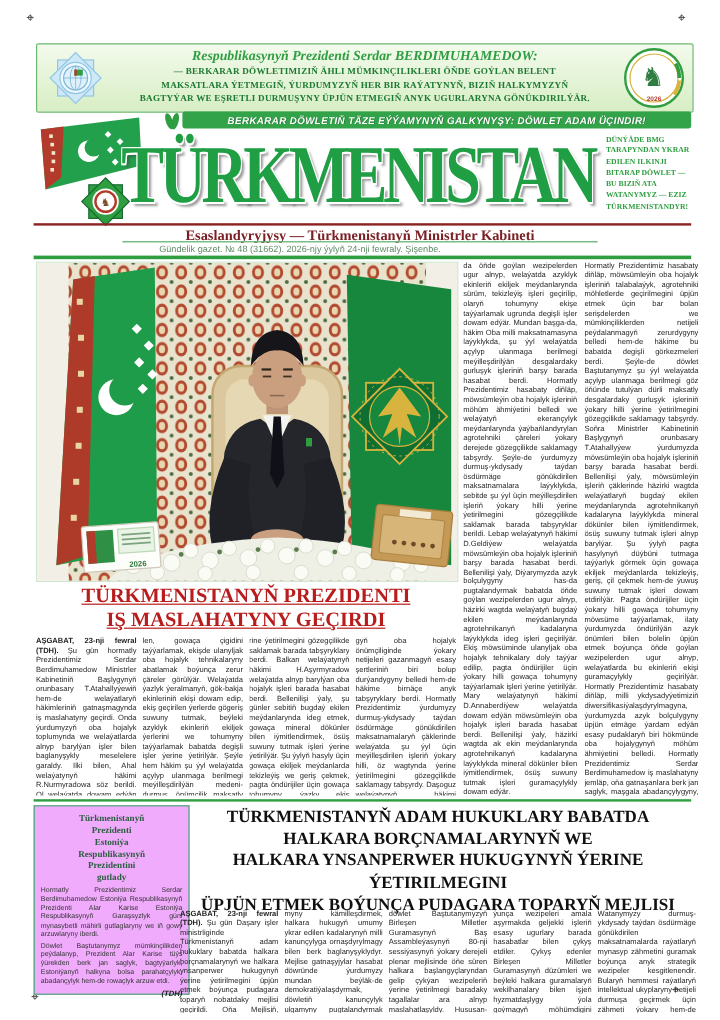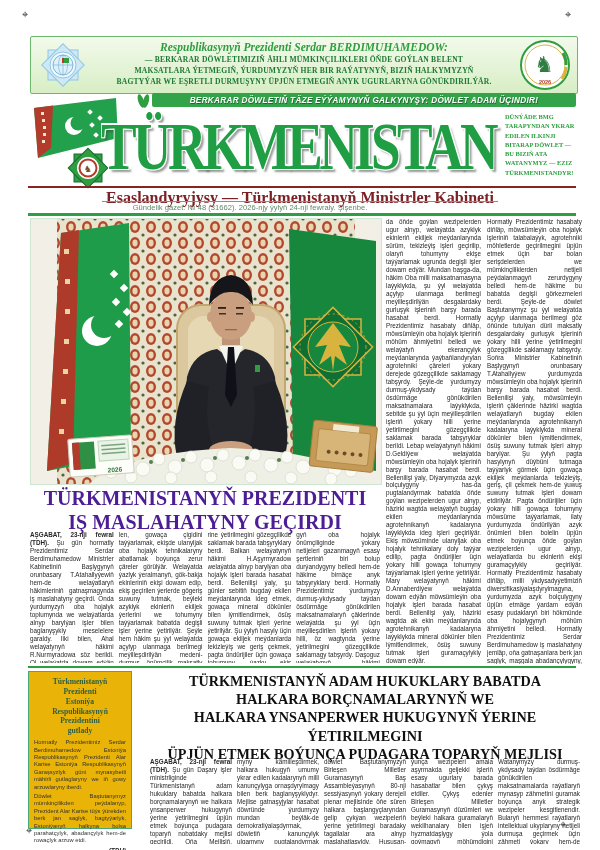--- a/index.html
+++ b/index.html
@@ -24,46 +24,46 @@
   .title-wrap{left:84px;top:106px;width:418px;height:84px;text-align:left;}
   .np-title{display:inline-block;font-family:"Liberation Serif",serif;font-weight:bold;
             font-size:58px;letter-spacing:-4px;color:#1f9e44;transform:scale(.92,1.18);
             transform-origin:center top;
             text-shadow:-1px -1px 0 #fff,1px -1px 0 #fff,-1px 1px 0 #fff,1px 1px 0 #fff,
                         3px 3px 2px rgba(70,70,70,.55);}
   .motto{left:505px;top:112px;width:74px;font-family:"Liberation Serif",serif;font-weight:bold;
          font-size:6.4px;line-height:1.45;color:#2f9e41;white-space:pre-line;}
   .rule-maroon{left:28px;top:186px;width:548px;height:2px;background:#8b2222;}
   .founder{left:0;top:189px;width:600px;text-align:center;font-family:"Liberation Serif",serif;
-           font-weight:bold;font-size:16px;color:#7b2024;}
+           font-weight:bold;font-size:12px;color:#7b2024;}
   .rule-thin{left:102px;top:201px;width:396px;height:1px;background:#57b06a;}
   .dateline{left:0;top:203px;width:500px;text-align:center;font-size:7.6px;color:#5e8a66;}
   .rule-green{left:28px;top:213px;width:548px;height:2.5px;background:#2f9e41;}
 
   
   .photo{left:30px;top:218px;width:350px;height:265px;border:1px solid #cfe6d2;}
 
   
   .cols{display:flex;}
   .scol{font-size:6.3px;line-height:1.27;text-align:justify;color:#262626;overflow:hidden;}
   .rightcols{left:386px;top:218px;width:196px;height:446px;gap:6px;}
   .a1cols{left:30px;top:531px;width:350px;height:132px;gap:5px;}
   .a2cols{left:150px;top:758px;width:430px;height:86px;gap:5px;}
   .cols .c{flex:1;overflow:hidden;}
   .lead{font-weight:bold;}
 
   .h1{left:30px;top:487px;width:350px;text-align:center;font-family:"Liberation Serif",serif;
-      font-weight:bold;font-size:20px;line-height:1.18;color:#4c1d95;white-space:pre-line;}
+      font-weight:bold;font-size:17px;line-height:1.18;color:#b91c1c;white-space:pre-line;text-decoration:underline;}
   .h2{left:148px;top:672px;width:434px;text-align:center;font-family:"Liberation Serif",serif;
       font-weight:bold;font-size:14.2px;line-height:1.28;color:#101010;white-space:pre-line;}
   .divider{left:28px;top:666px;width:548px;height:1.5px;background:#2f9e41;}
 
   
-  .sidebar{left:28px;top:671px;width:104px;height:158px;border:1.2px solid #4aa878;
-           padding:5px 5px 3px;box-sizing:border-box;background:#eab308;}
+  .sidebar{left:28px;top:671px;width:130px;height:158px;border:1.2px solid #4aa878;
+           padding:5px 5px 3px;box-sizing:border-box;background:#f0abfc;}
   .sb-title{font-family:"Liberation Serif",serif;font-weight:bold;font-size:7.6px;line-height:1.3;
             text-align:center;color:#2d5e41;white-space:pre-line;margin-bottom:3px;}
   .sb-p{font-size:5.8px;line-height:1.28;text-align:justify;color:#333;margin-bottom:2px;}
   .sb-sig{font-size:6.4px;font-style:italic;font-weight:bold;text-align:right;color:#222;}
 </style>
 </head>
 <body>
 
 <div class="page">
 

